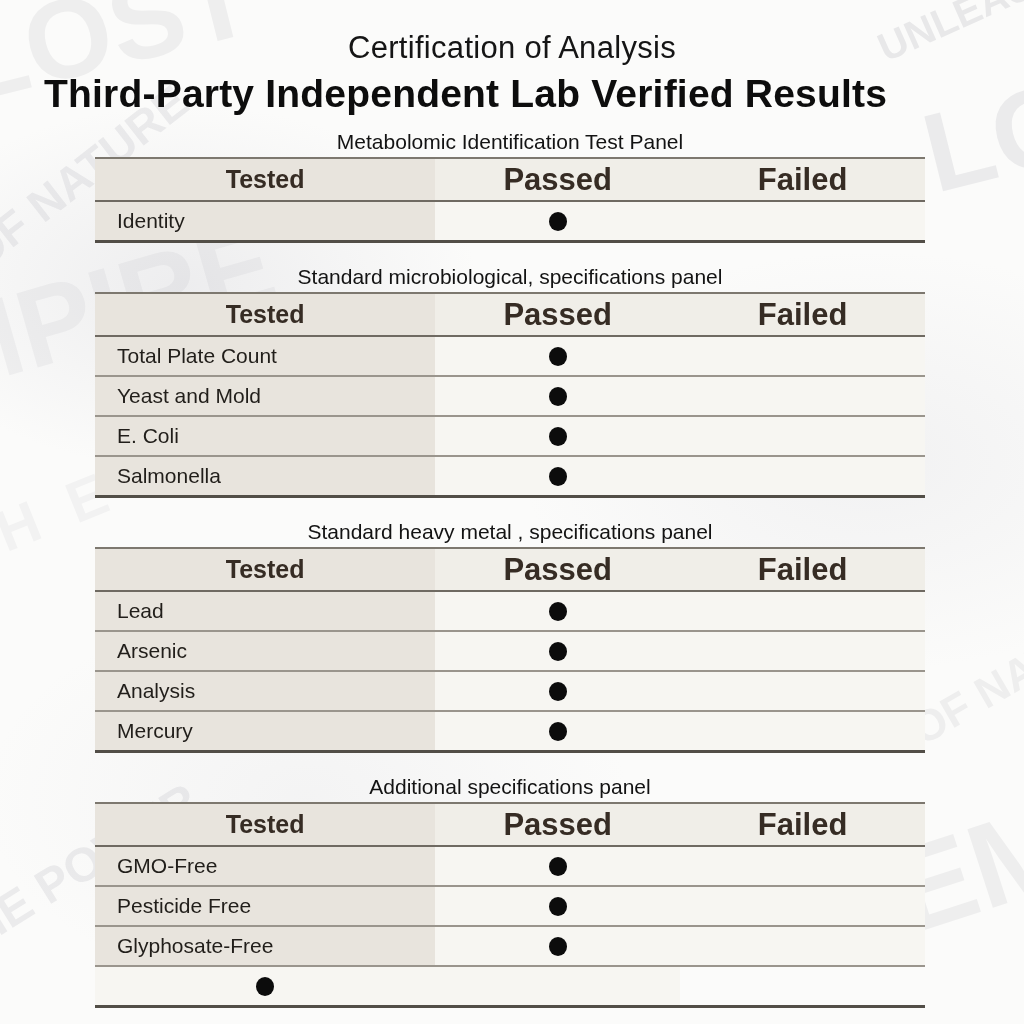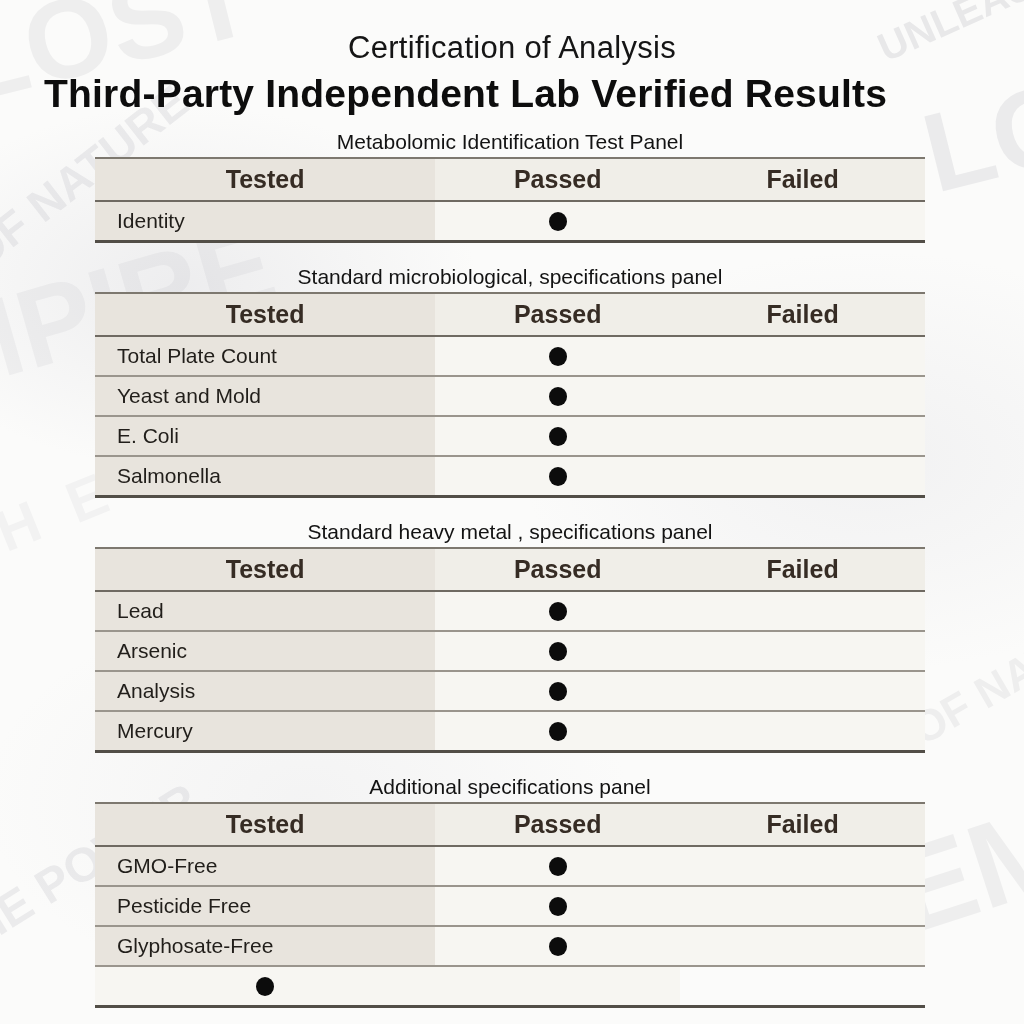--- a/index.html
+++ b/index.html
@@ -62,21 +62,21 @@
   .c-tested {
     background:#e8e4dd; padding-left:22px;
     font-size:21px; color:#211e1a;
   }
   .head .c-tested {
     justify-content:center; padding-left:0;
     font-weight:700; font-size:25px; color:#362c24;
   }
   .c-passed, .c-failed { background:#f7f6f2; justify-content:center; }
   .head .c-passed, .head .c-failed {
-    background:#f0eee8; font-weight:700; font-size:25px; color:#362c24;
+    background:#f0eee8; font-weight:700; font-size:31px; color:#362c24;
   }
   .dot { width:18px; height:19px; border-radius:50%; background:#0c0c0c; }
 </style>
 </head>
 <body>
 
 <div class="page">
 
   <div class="wm wm1">LOST</div>
   <div class="wm wm2">OF NATURE</div>

